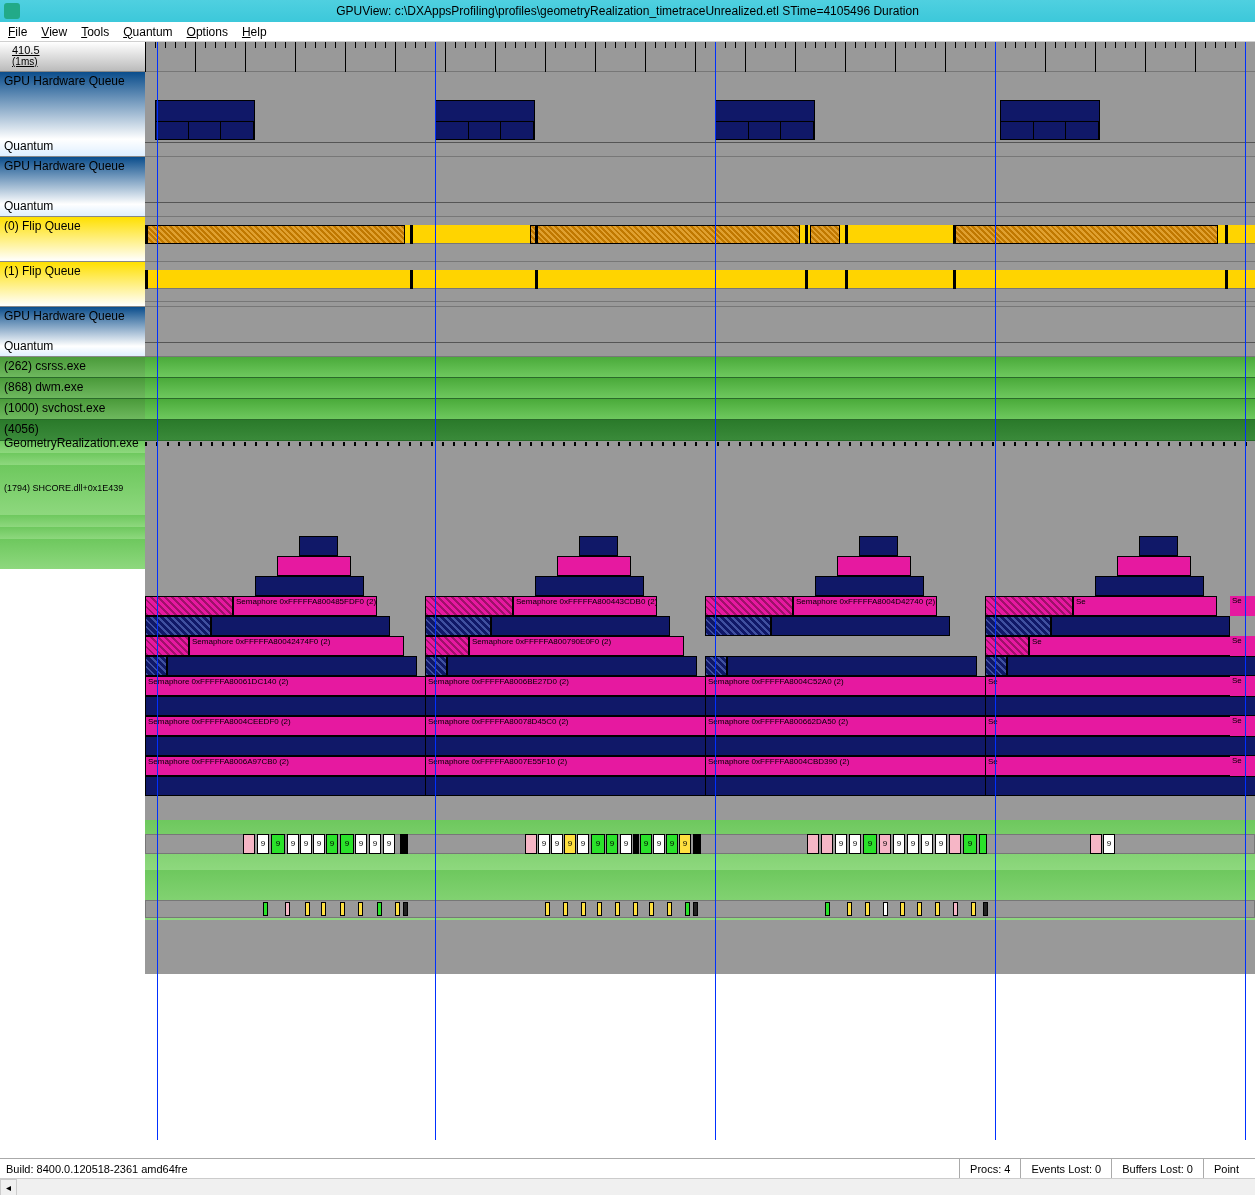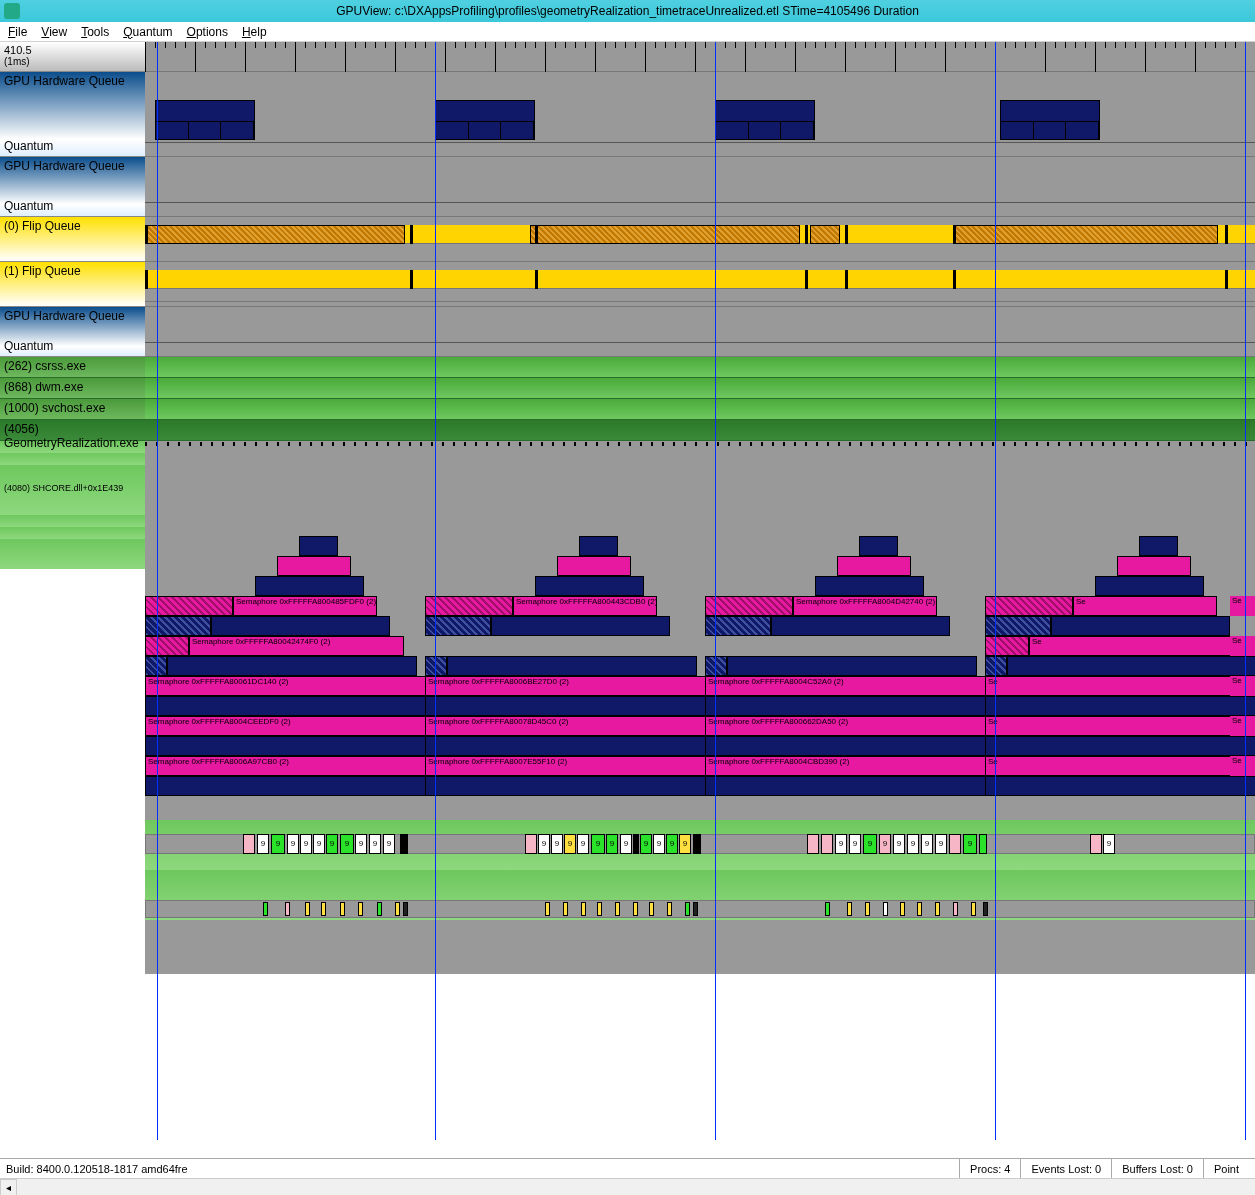--- a/index.html
+++ b/index.html
@@ -10,21 +10,21 @@
 .titlebar .title { position:absolute; left:50%; transform:translateX(-50%); white-space:nowrap; }
 
 .menubar { height: 20px; background: #fff; display: flex; align-items: center; gap: 14px; padding: 0 8px; font-size: 12px; border-bottom:1px solid #d0d0d0;}
 .menubar span { text-decoration: underline; text-decoration-color: transparent; cursor:default;}
 .menubar span::first-letter { text-decoration: underline; }
 
 .workspace { position:absolute; top:42px; left:0; right:0; bottom:55px; background:#fff; overflow:hidden;}
 .gutter { position:absolute; top:0; left:0; bottom:0; width:145px; }
 .tracks { position:absolute; top:0; left:145px; right:0; bottom:0; }
 
-.ruler-head { height:30px; background:linear-gradient(#fff,#bbb); font-size:11px; padding:2px 4px; border-bottom:1px solid #888;}
+.ruler-head { height:30px; background:linear-gradient(#fff,#bbb); font-size:11px; padding:2px 12px; border-bottom:1px solid #888;text-decoration:underline;}
 .ruler-head .sub{font-size:10px;}
 .ruler-track{height:30px; background:#999; position:relative; border-bottom:1px solid #777;}
 .ruler-track .tick{position:absolute;top:0;width:1px;height:30px;background:#000;}
 .ruler-track .tick.minor{height:6px;}
 
 .hw-head { height:85px; background:linear-gradient(#0a4d8c,#fff 80%,#dfefff); font-size:12px; padding:2px 4px; border-bottom:1px solid #888; position:relative; }
 .hw-head .q{position:absolute;bottom:3px;left:4px;font-size:12px;}
 .hw-track{height:85px;background:#999;position:relative;border-bottom:1px solid #777; }
 .dk{position:absolute;height:40px;background:#101868;border:1px solid #000;}
 .dk .sub{position:absolute;left:0;right:0;bottom:0;height:18px;border-top:1px solid #000; display:flex;}
@@ -123,21 +123,21 @@
     <div class="hw-head" style="height:50px">
       <span>GPU Hardware Queue</span>
       <span class="q">Quantum</span>
     </div>
     <div class="proc-head"><span>(262) csrss.exe</span></div>
     <div class="proc-head"><span>(868) dwm.exe</span></div>
     <div class="proc-head"><span>(1000) svchost.exe</span></div>
     <div class="proc-head geo"><span>(4056) GeometryRealization.exe</span></div>
     <div class="thin-head"></div>
     <div class="thin-head"></div>
-    <div class="thr-head"><span>(4080) SHCORE.dll+0x1E439</span></div>
+    <div class="thr-head"><span>(1794) SHCORE.dll+0x1E439</span></div>
     <div class="thin-head"></div>
     <div class="thin-head"></div>
     <div class="thin-head" style="height:30px"></div>
   </div>
 
   <div class="tracks" id="tracks">
     <div class="ruler-track" id="ruler">
         <div class="tick " style="left: 0px;"></div>
         <div class="tick minor" style="left: 10px;"></div>
         <div class="tick minor" style="left: 20px;"></div>
@@ -397,20 +397,26 @@
         <div class="prow" style="top: 235px;">
           <div class="seg phatch" style="left: 280px; width: 30px;"></div>
           <div class="seg pink" style="left: 280px; width: 285px;">
             <div class="lbl">Semaphore 0xFFFFFA8006BE27D0 (2)</div>
           </div>
         </div>
         <div class="prow" style="top: 215px;">
           <div class="seg hatch" style="left: 280px; width: 22px;"></div>
           <div class="seg navy" style="left: 302px; width: 249.8px;"></div>
         </div>
+        <div class="prow" style="top: 195px;">
+          <div class="seg phatch" style="left: 280px; width: 44px;"></div>
+          <div class="seg pink" style="left: 324px; width: 214.6px;">
+            <div class="lbl">Semaphore 0xFFFFFA800790E0F0 (2)</div>
+          </div>
+        </div>
         <div class="prow" style="top: 175px;">
           <div class="seg hatch" style="left: 280px; width: 66px;"></div>
           <div class="seg navy" style="left: 346px; width: 179.4px;"></div>
         </div>
         <div class="prow" style="top: 155px;">
           <div class="seg phatch" style="left: 280px; width: 88px;"></div>
           <div class="seg pink" style="left: 368px; width: 144.2px;">
             <div class="lbl">Semaphore 0xFFFFFA800443CDB0 (2)</div>
           </div>
         </div>
@@ -731,21 +737,21 @@
     <div class="thin-track" style="height:30px"></div>
   <div class="vline" style="left: 12px;"></div>
       <div class="vline" style="left: 290px;"></div>
       <div class="vline" style="left: 570px;"></div>
       <div class="vline" style="left: 850px;"></div>
       <div class="vline" style="left: 1100px;"></div>
     </div>
 </div>
 
 <div class="statusbar">
-  <div>Build: 8400.0.120518-1817  amd64fre</div>
+  <div>Build: 8400.0.120518-2361  amd64fre</div>
   <div class="flex"></div>
   <div class="cell">Procs: 4</div>
   <div class="cell">Events Lost: 0</div>
   <div class="cell">Buffers Lost: 0</div>
   <div class="cell">Point</div>
 </div>
 <div class="scrollbar">
   <div class="arrow">◂</div>
 </div>
 

